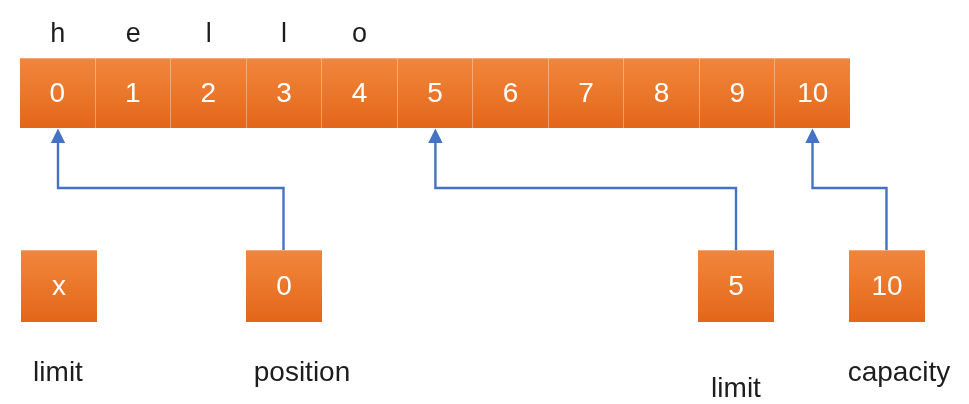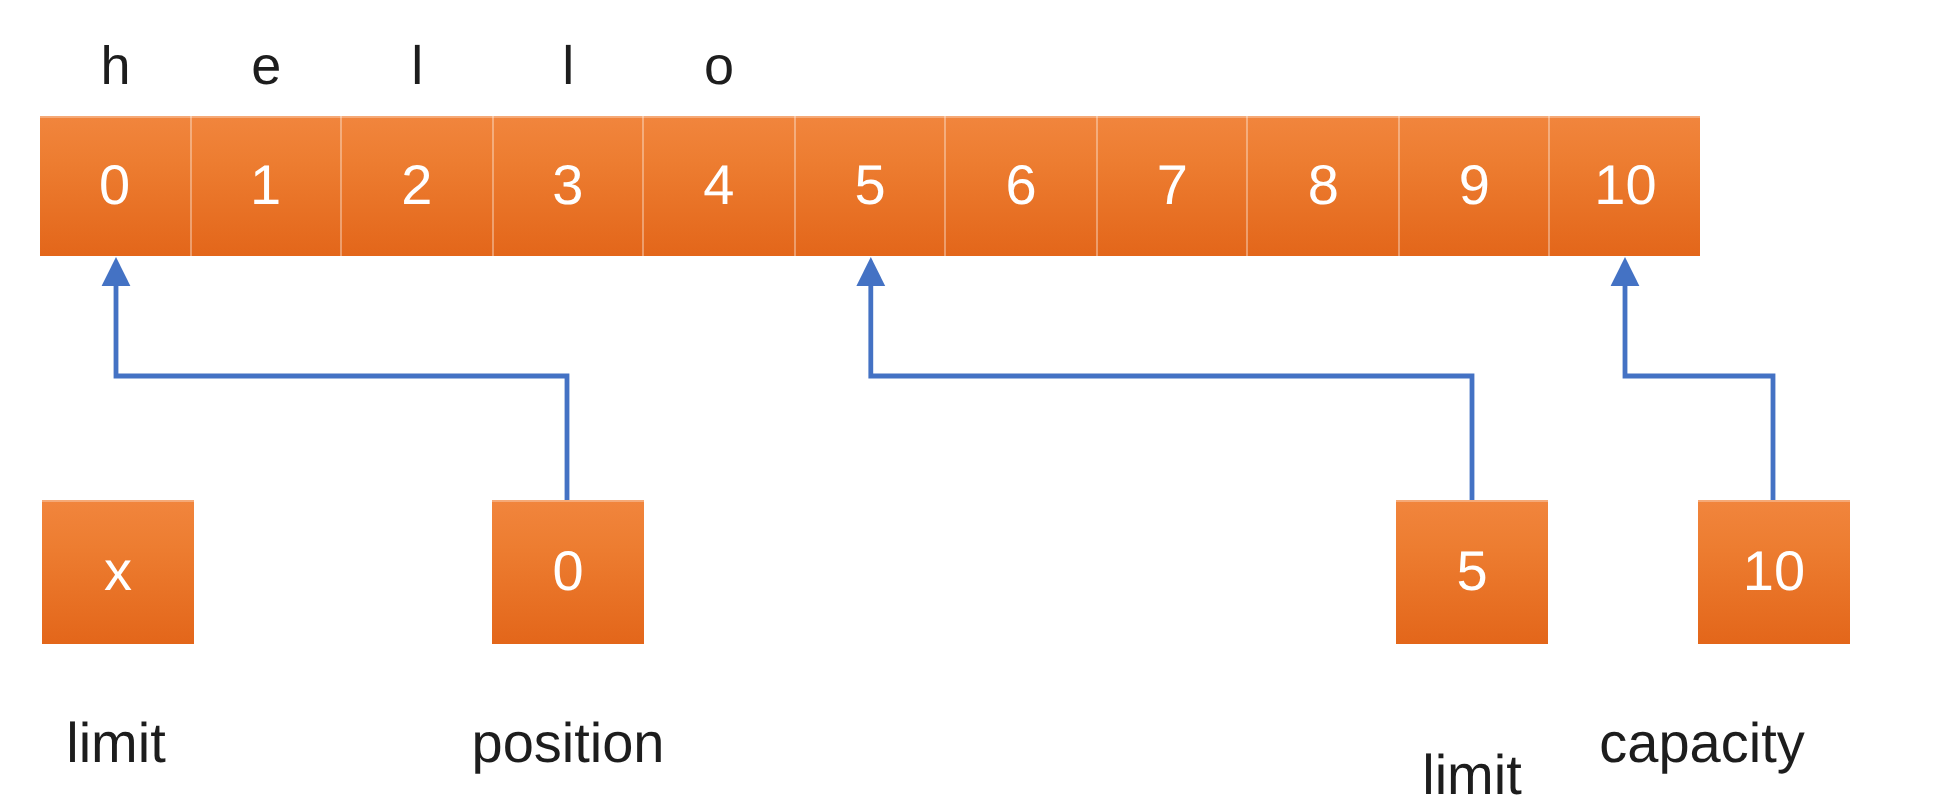--- a/index.html
+++ b/index.html
@@ -62,23 +62,23 @@
   .pbox-capacity { left: 849px; }
   
   .plabel {
     position: absolute;
     top: 356px;
     transform: translateX(-50%);
     font-size: 28px; color: #1d1d1d;
     white-space: nowrap;
   }
   .plabel-mark     { left: 58px;  }
-  .plabel-position { left: 284px; }
+  .plabel-position { left: 302px; }
   .plabel-limit    { left: 736px; margin-top: 16px; }
-  .plabel-capacity { left: 851px; text-align: right; }
+  .plabel-capacity { left: 899px; text-align: right; }
 </style>
 </head>
 <body>
 
 <div class="canvas">
 
   <div class="letters-row">
     <div class="lslot">h</div>
     <div class="lslot">e</div>
     <div class="lslot">l</div>

